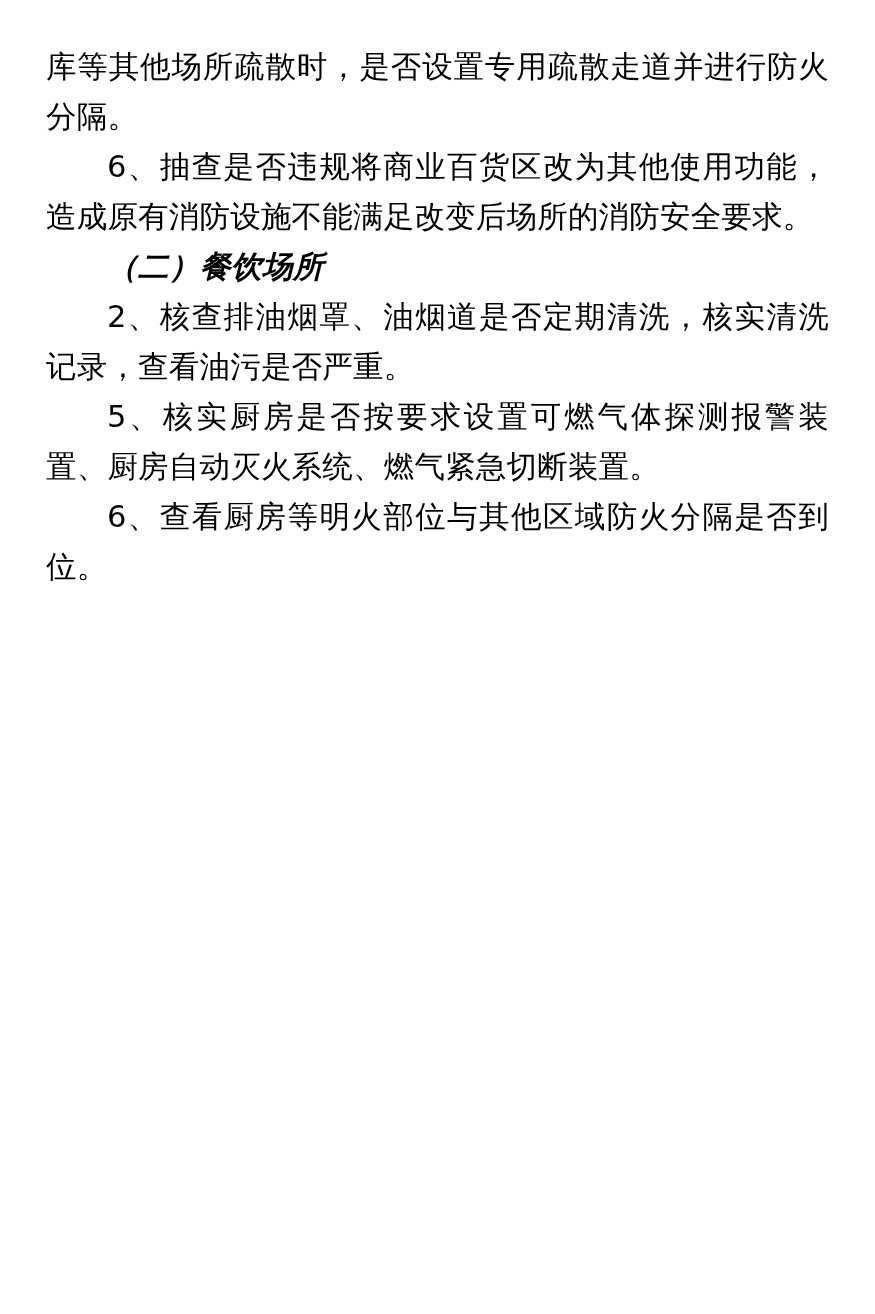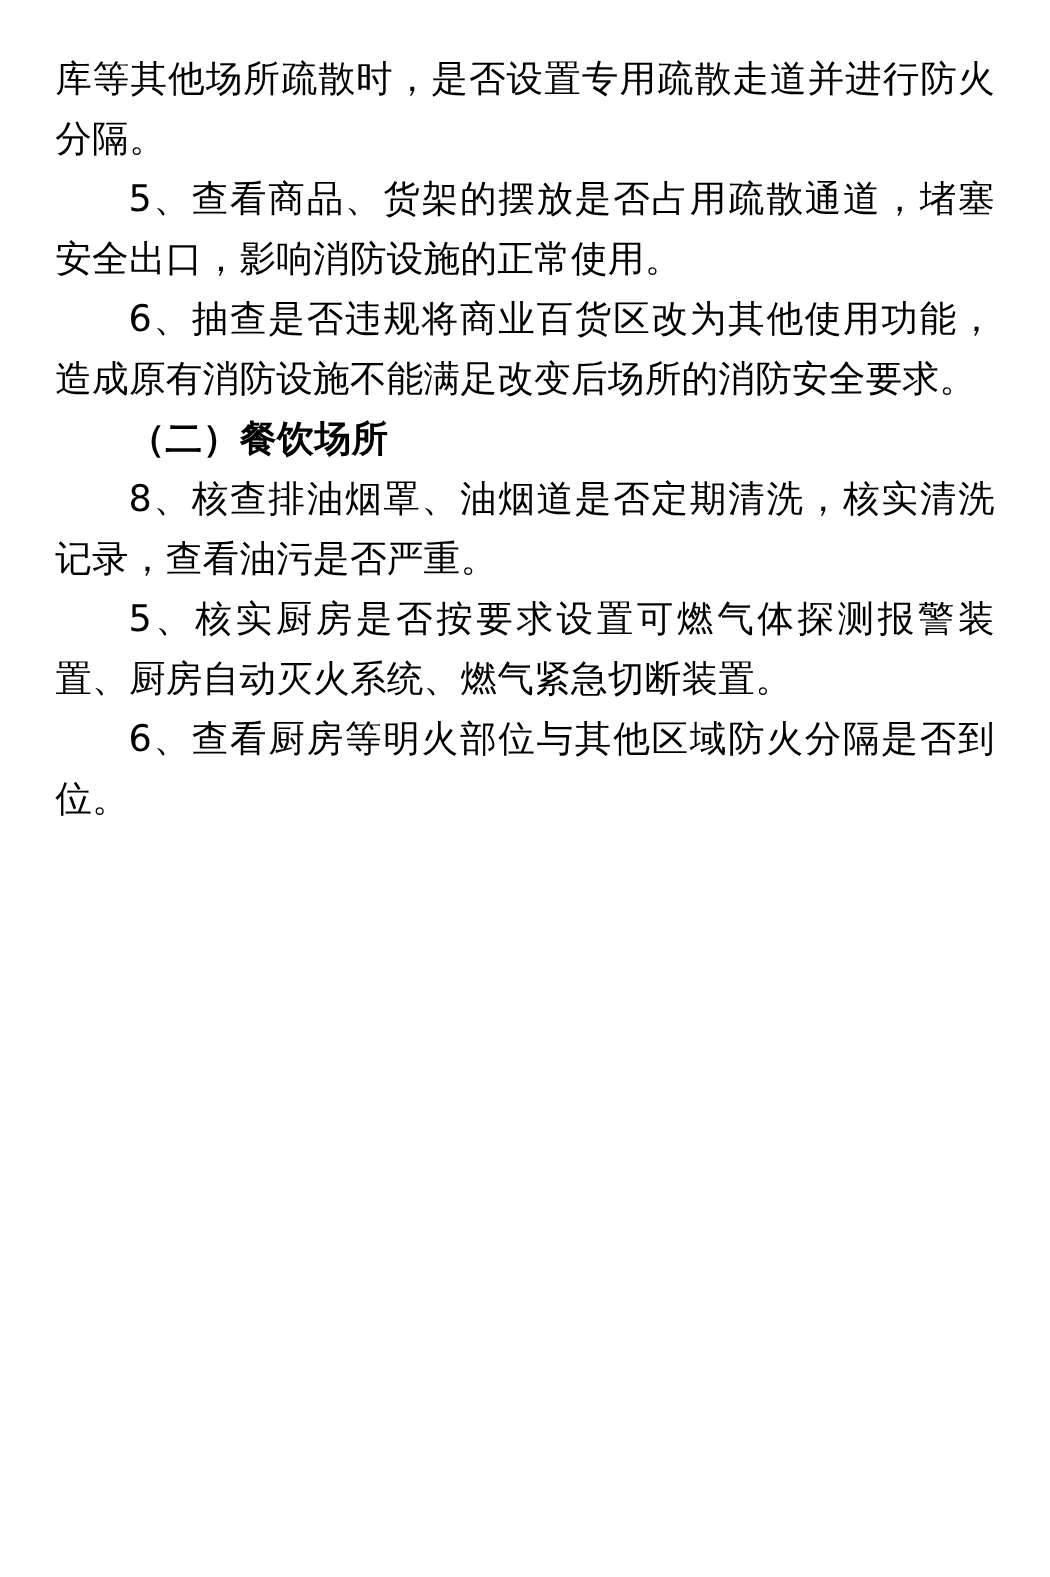--- a/index.html
+++ b/index.html
@@ -35,29 +35,29 @@
     font-weight: 500;
   }
   .para.cont {
     text-indent: 0;
   }
   .heading {
     margin: 0;
     text-indent: 2em;
     font-weight: bold;
     letter-spacing: 0.5px;
+    font-style: italic;
   }
 </style>
 </head>
 <body>
 
 <div class="page">
   <div class="doc-body">
     <p class="para cont">库等其他场所疏散时，是否设置专用疏散走道并进行防火分隔。</p>
-    <p class="para">5、查看商品、货架的摆放是否占用疏散通道，堵塞安全出口，影响消防设施的正常使用。</p>
     <p class="para">6、抽查是否违规将商业百货区改为其他使用功能，造成原有消防设施不能满足改变后场所的消防安全要求。</p>
     <p class="heading">（二）餐饮场所</p>
-    <p class="para">8、核查排油烟罩、油烟道是否定期清洗，核实清洗记录，查看油污是否严重。</p>
+    <p class="para">2、核查排油烟罩、油烟道是否定期清洗，核实清洗记录，查看油污是否严重。</p>
     <p class="para">5、核实厨房是否按要求设置可燃气体探测报警装置、厨房自动灭火系统、燃气紧急切断装置。</p>
     <p class="para">6、查看厨房等明火部位与其他区域防火分隔是否到位。</p>
 
   </div>
 </div>
 
 </body></html>

